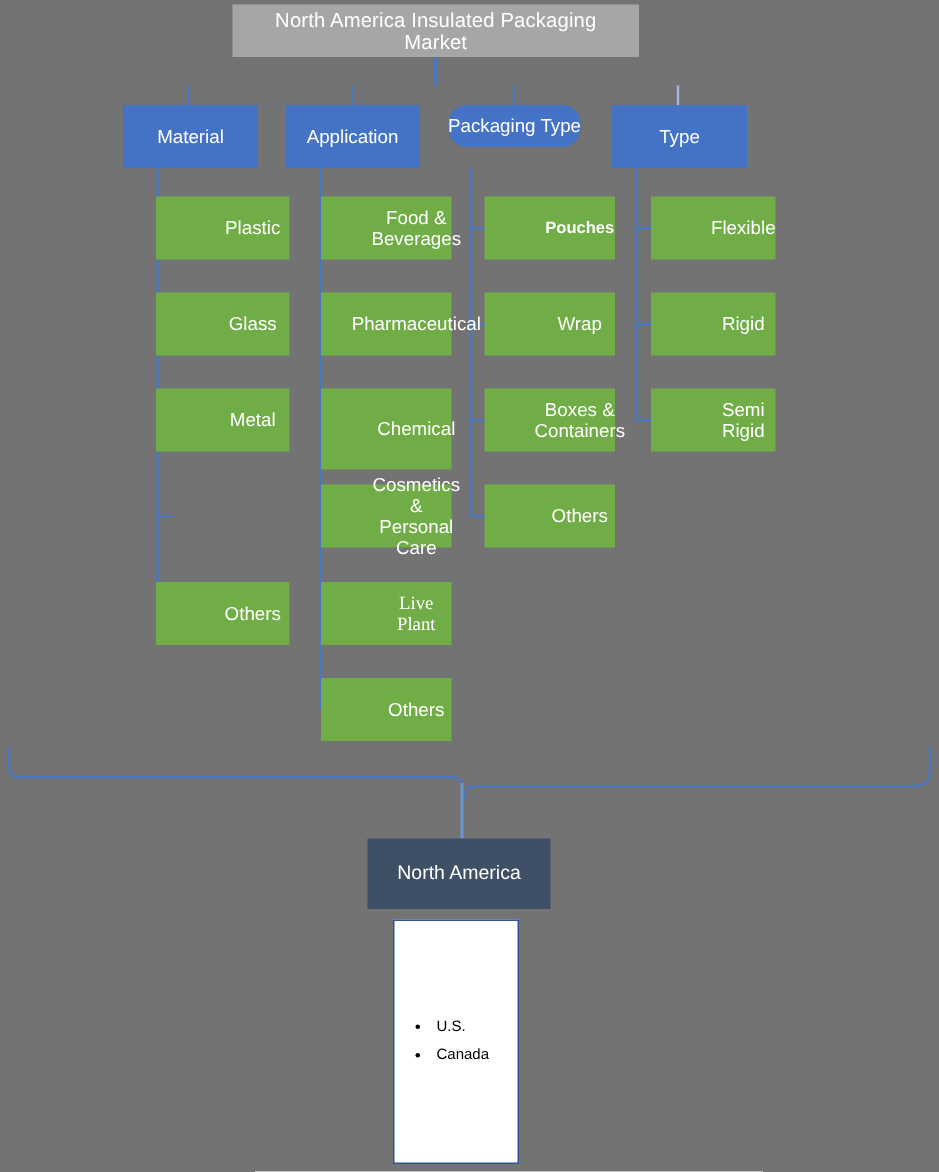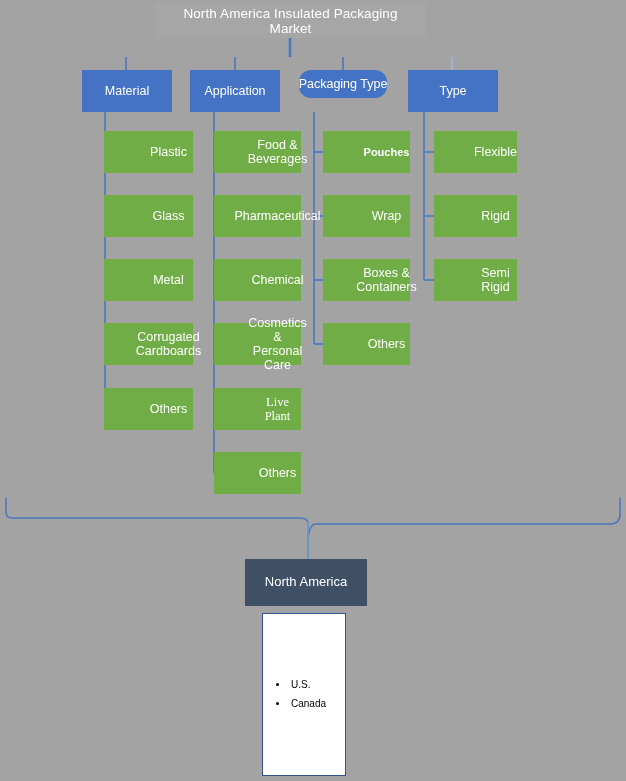--- a/index.html
+++ b/index.html
@@ -10,21 +10,21 @@
   }
   body {
     font-family: "Liberation Sans", sans-serif;
     -webkit-font-smoothing: antialiased;
   }
   #canvas {
     position: relative;
     width: 626px;
     height: 781px;
     overflow: hidden;
-    background: #a3a3a3;
+    background: #737373;
   }
   .node {
     position: absolute;
     box-sizing: border-box;
     display: flex;
     align-items: center;
     justify-content: center;
     text-align: center;
     color: #ffffff;
     line-height: 1.12;
@@ -167,32 +167,29 @@
   <div class="node cat-box" style="left:408px; top:70px; width:90px; height:42px;">
     <span class="cat-label">Type</span>
   </div>
 
   <div class="node leaf-box" style="left:104px; top:131px; width:89px; height:42px;">
     <span>Plastic</span></div>
   <div class="node leaf-box" style="left:104px; top:195px; width:89px; height:42px;">
     <span>Glass</span></div>
   <div class="node leaf-box" style="left:104px; top:259px; width:89px; height:42px;">
     <span>Metal</span></div>
-  <div class="node leaf-box" style="left:104px; top:323px; width:89px; height:42px;">
-    <span>Corrugated
-Cardboards</span></div>
   <div class="node leaf-box" style="left:104px; top:388px; width:89px; height:42px;">
     <span>Others</span></div>
 
   <div class="node leaf-box" style="left:214px; top:131px; width:87px; height:42px;">
     <span>Food &amp;
 Beverages</span></div>
   <div class="node leaf-box" style="left:214px; top:195px; width:87px; height:42px;">
     <span>Pharmaceutical</span></div>
-  <div class="node leaf-box" style="left:214px; top:259px; width:87px; height:42px;">
+  <div class="node leaf-box" style="left:214px; top:259px; width:87px; height:54px;">
     <span>Chemical</span></div>
   <div class="node leaf-box" style="left:214px; top:323px; width:87px; height:42px;">
     <span>Cosmetics &amp;
 Personal Care</span></div>
   <div class="node leaf-box" style="left:214px; top:388px; width:87px; height:42px;font-family:Liberation Serif, serif;">
     <span>Live Plant</span></div>
   <div class="node leaf-box" style="left:214px; top:452px; width:87px; height:42px;">
     <span>Others</span></div>
 
   <div class="node leaf-box bold" style="left:323px; top:131px; width:87px; height:42px;">

